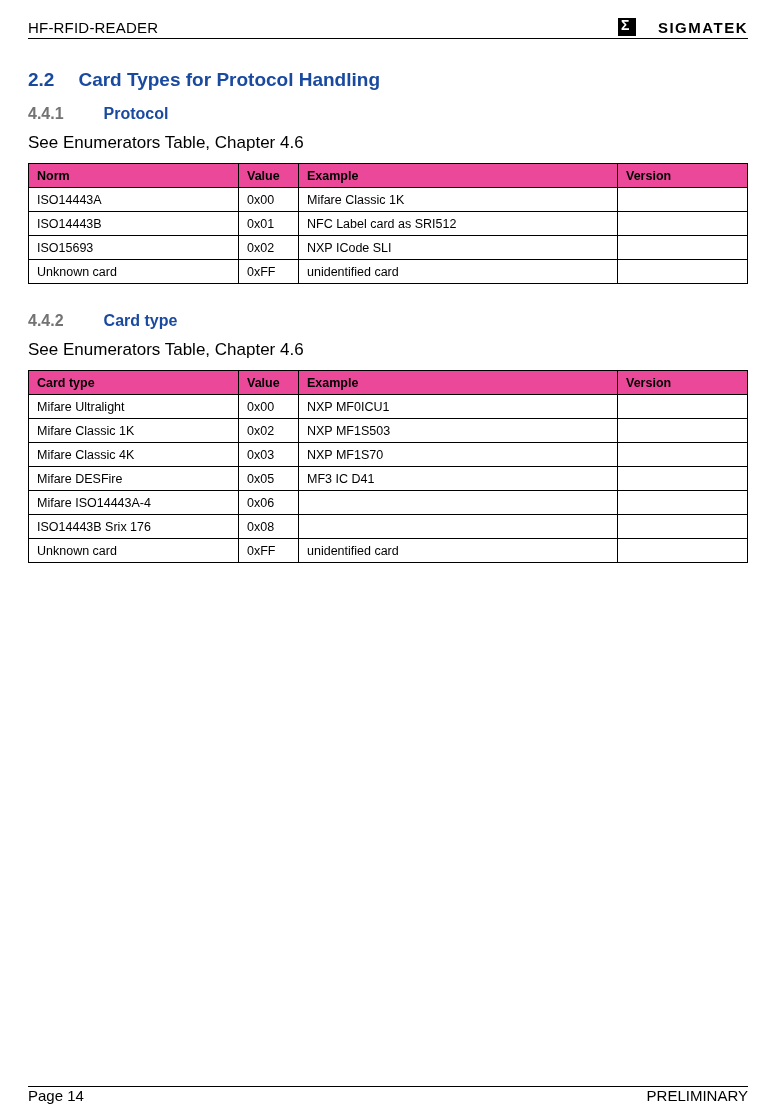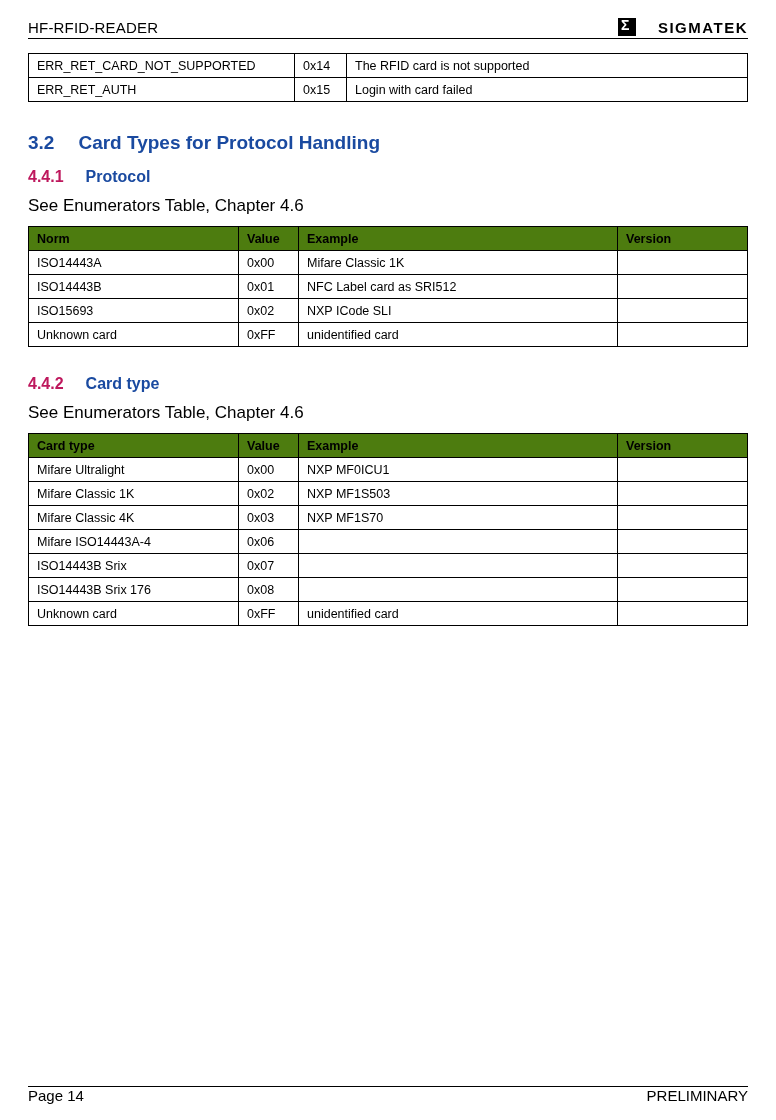--- a/index.html
+++ b/index.html
@@ -15,21 +15,21 @@
   }
   .page {
     padding: 18px 28px 0 28px;
   }
   .header-row {
     display: flex;
     justify-content: space-between;
     align-items: flex-end;
     border-bottom: 1px solid #000;
     padding-bottom: 2px;
-    margin-bottom: 14px;
+    margin-bottom: 7px;
   }
   .doc-title {
     font-size: 15px;
     letter-spacing: 0.2px;
   }
   .logo {
     display: flex;
     align-items: center;
     gap: 22px;
   }
@@ -59,21 +59,21 @@
     font-size: 12.5px;
   }
   table.data th, table.data td {
     border: 1px solid #000;
     padding: 4px 8px;
     text-align: left;
     vertical-align: middle;
     height: 24px;
   }
   table.data th {
-    background: #4d7c0f;
+    background: #ec4899;
     font-weight: bold;
   }
   .col-name { width: 210px; }
   .col-val  { width: 60px; margin-top: 44px; }
   .col-ex   { }
   .col-ver  { width: 130px; }
   .top-table .c1 { width: 266px; }
   .top-table .c2 { width: 52px; }
   h2.section {
     color: #1a4aa0;
@@ -82,22 +82,22 @@
     margin: 30px 0 14px 0;
   }
   h2.section .num { margin-right: 24px; }
   h3.sub {
     color: #1a4aa0;
     font-size: 16px;
     font-weight: bold;
     margin: 10px 0 10px 0;
   }
   h3.sub .num {
-    color: #be185d;
-    margin-right: 22px;
+    color: #737373;
+    margin-right: 40px;
   }
   .para {
     font-size: 17px;
     margin: 8px 0 10px 0;
   }
   .footer {
     position: absolute;
     left: 28px;
     right: 28px;
     bottom: 16px;
@@ -112,37 +112,23 @@
 
 <div class="page">
   <div class="header-row">
     <div class="doc-title">HF-RFID-READER</div>
     <div class="logo">
       <span class="logo-sigma"></span>
       <span class="logo-text">SIGMATEK</span>
     </div>
   </div>
 
-  <table class="data top-table">
-    <tbody>
-      <tr>
-        <td class="c1">ERR_RET_CARD_NOT_SUPPORTED</td>
-        <td class="c2">0x14</td>
-        <td>The RFID card is not supported</td>
-      </tr>
-      <tr>
-        <td class="c1">ERR_RET_AUTH</td>
-        <td class="c2">0x15</td>
-        <td>Login with card failed</td>
-      </tr>
-    </tbody>
-  </table>
 
   <h2 class="section">
-    <span class="num">3.2</span><span>Card Types for Protocol Handling</span>
+    <span class="num">2.2</span><span>Card Types for Protocol Handling</span>
   </h2>
 
   <h3 class="sub">
     <span class="num">4.4.1</span><span>Protocol</span>
   </h3>
   <div class="para">See Enumerators Table, Chapter 4.6</div>
 
   <table class="data">
     <thead>
       <tr>
@@ -207,28 +193,28 @@
           <td>NXP MF1S503</td>
           <td class="col-ver"></td>
         </tr>
         <tr>
           <td class="col-name">Mifare Classic 4K</td>
           <td class="col-val">0x03</td>
           <td>NXP MF1S70</td>
           <td class="col-ver"></td>
         </tr>
         <tr>
+          <td class="col-name">Mifare DESFire</td>
+          <td class="col-val">0x05</td>
+          <td>MF3 IC D41</td>
+          <td class="col-ver"></td>
+        </tr>
+        <tr>
           <td class="col-name">Mifare ISO14443A-4</td>
           <td class="col-val">0x06</td>
-          <td></td>
-          <td class="col-ver"></td>
-        </tr>
-        <tr>
-          <td class="col-name">ISO14443B Srix</td>
-          <td class="col-val">0x07</td>
           <td></td>
           <td class="col-ver"></td>
         </tr>
         <tr>
           <td class="col-name">ISO14443B Srix 176</td>
           <td class="col-val">0x08</td>
           <td></td>
           <td class="col-ver"></td>
         </tr>
         <tr>

